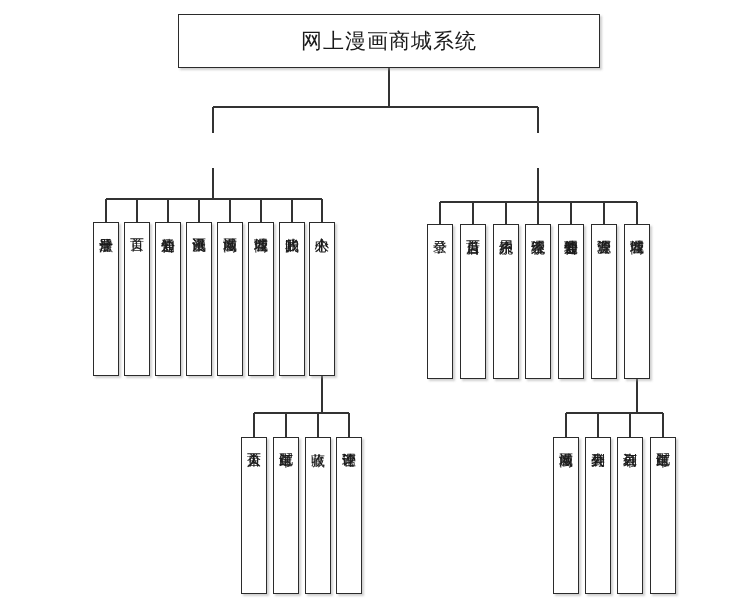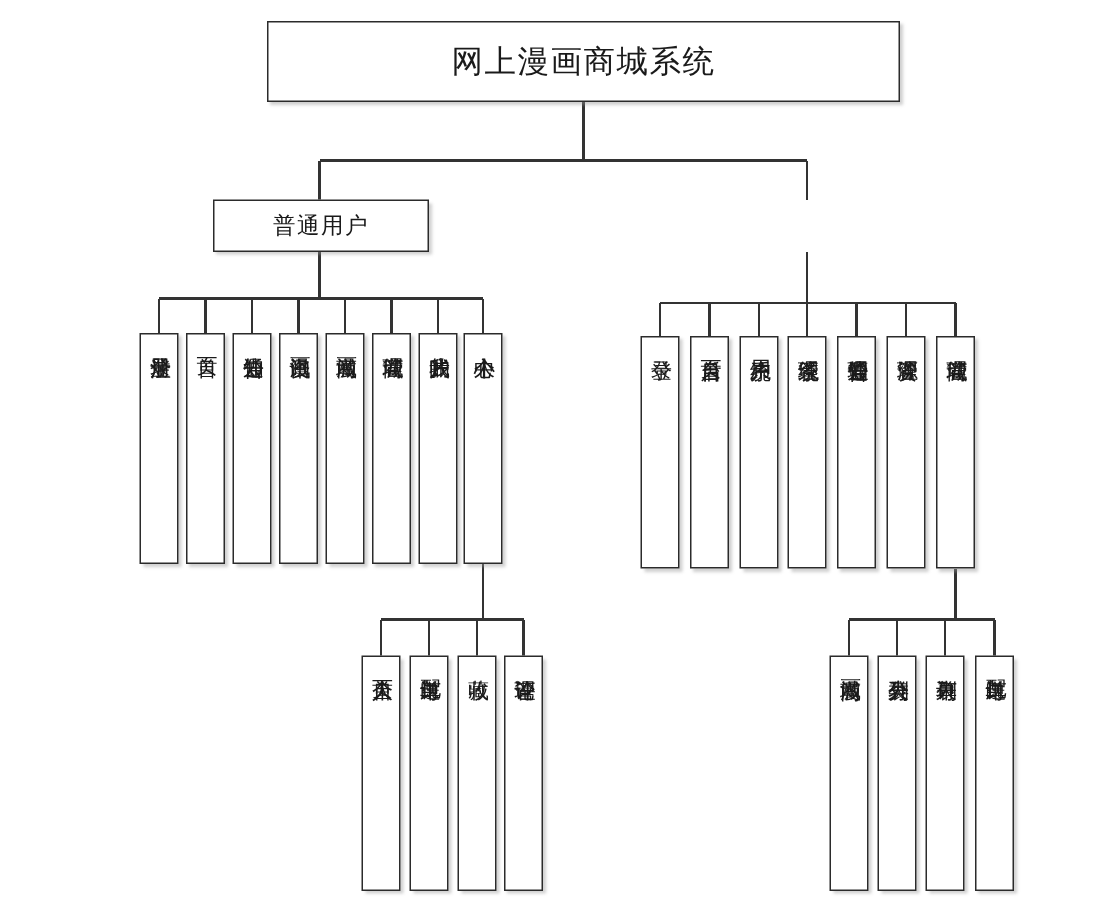--- a/index.html
+++ b/index.html
@@ -114,23 +114,20 @@
       <path d="M598,413 L598,437"></path>
       <path d="M630,413 L630,437"></path>
       <path d="M663,413 L663,437"></path>
     </g>
   </svg>
 
   <div class="node root" style="left:178px; top:14px; width:422px; height:54px;">
     <span class="node-label">网上漫画商城系统</span>
   </div>
 
-  <div class="node level2" style="left:142px; top:133px; width:144px; height:35px;">
-    <span class="node-label">普通用户</span>
-  </div>
 
 
   <div class="node vert" style="left:93px; top:222px; width:26px; height:154px;">
     <span>注册登录</span>
   </div>
   <div class="node vert" style="left:124px; top:222px; width:26px; height:154px;">
     <span>首页</span>
   </div>
   <div class="node vert" style="left:155px; top:222px; width:26px; height:154px;">
     <span>通知公告</span>

